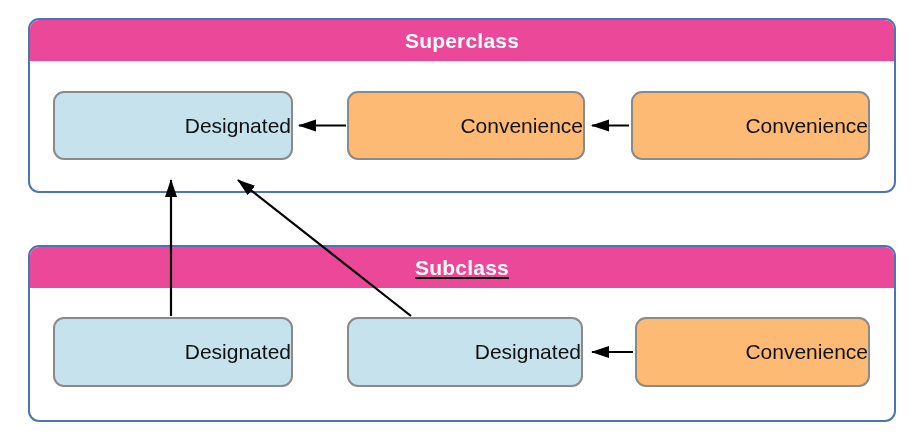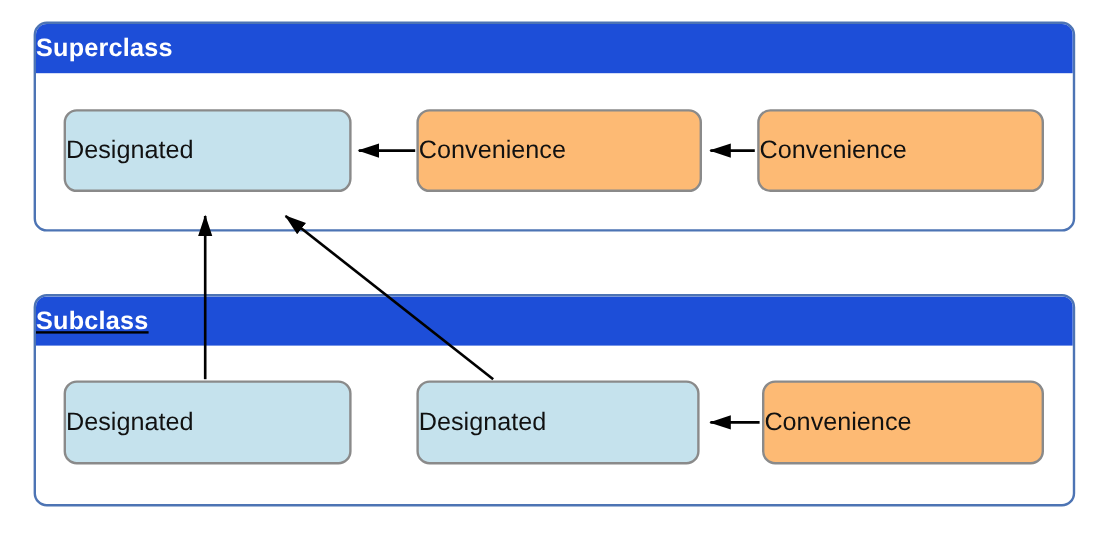--- a/index.html
+++ b/index.html
@@ -18,40 +18,40 @@
   .group {
     position: absolute;
     box-sizing: border-box;
     border: 2px solid #4d74b4;
     border-radius: 11px;
     background: #ffffff;
     overflow: hidden;
   }
   .group-header {
     height: 41px;
-    background: #1d4ed8;
+    background: #ec4899;
     display: flex;
     align-items: center;
-    justify-content: flex-start;
+    justify-content: center;
     color: #ffffff;
     font-weight: bold;
     font-size: 21px;
     letter-spacing: 0.2px;
   }
   .group-superclass { left: 28px; top: 18px; width: 868px; height: 175px; }
   .group-subclass   { left: 28px; top: 245px; width: 868px; height: 177px; text-decoration: underline; }
   .node {
     position: absolute;
     box-sizing: border-box;
     height: 69px;
     border: 2px solid #8a8a8a;
     border-radius: 11px;
     display: flex;
     align-items: center;
-    justify-content: flex-start;
+    justify-content: flex-end;
     font-size: 21px;
     color: #111111;
   }
   .designated  { background: #c5e2ed; }
   .convenience { background: #fdba74; }
 
   
   .sc-designated { left: 23px;  top: 71px; width: 240px; }
   .sc-conv1      { left: 317px; top: 71px; width: 238px; }
   .sc-conv2      { left: 601px; top: 71px; width: 239px; }

